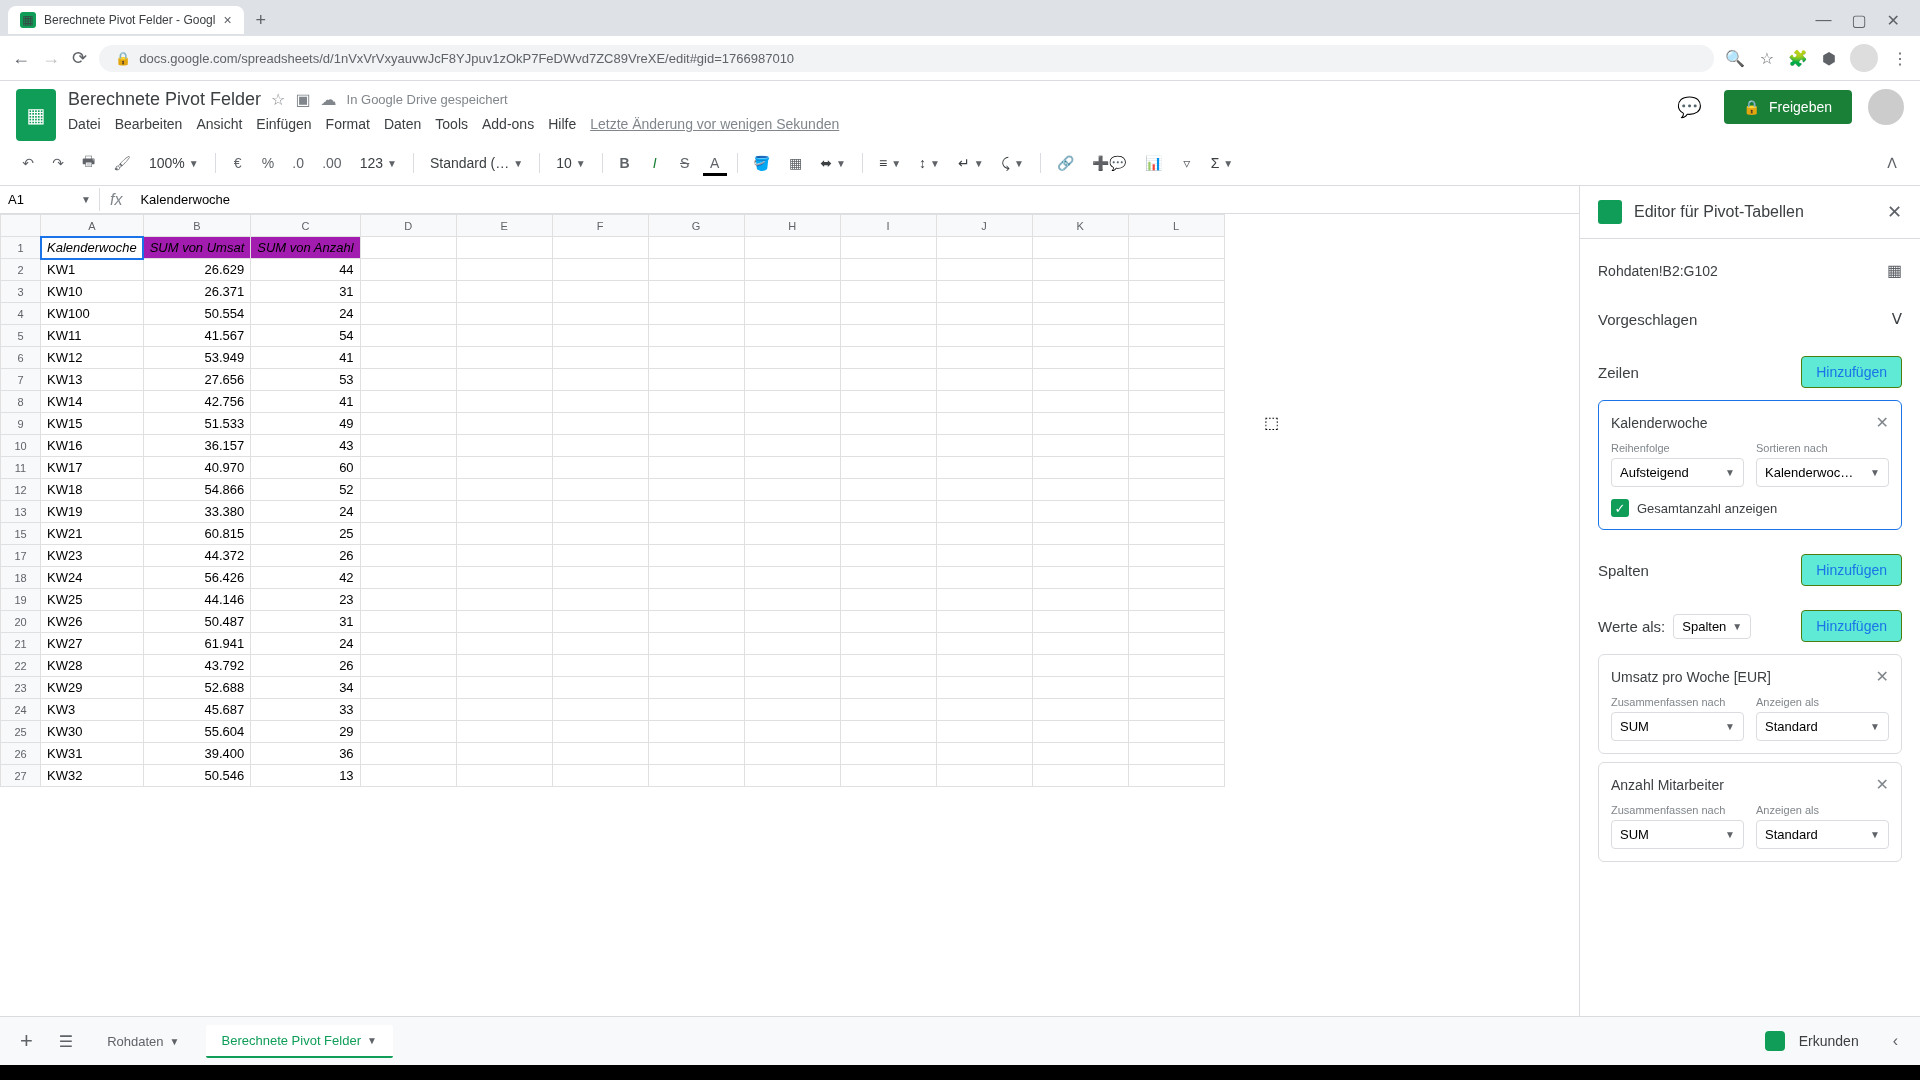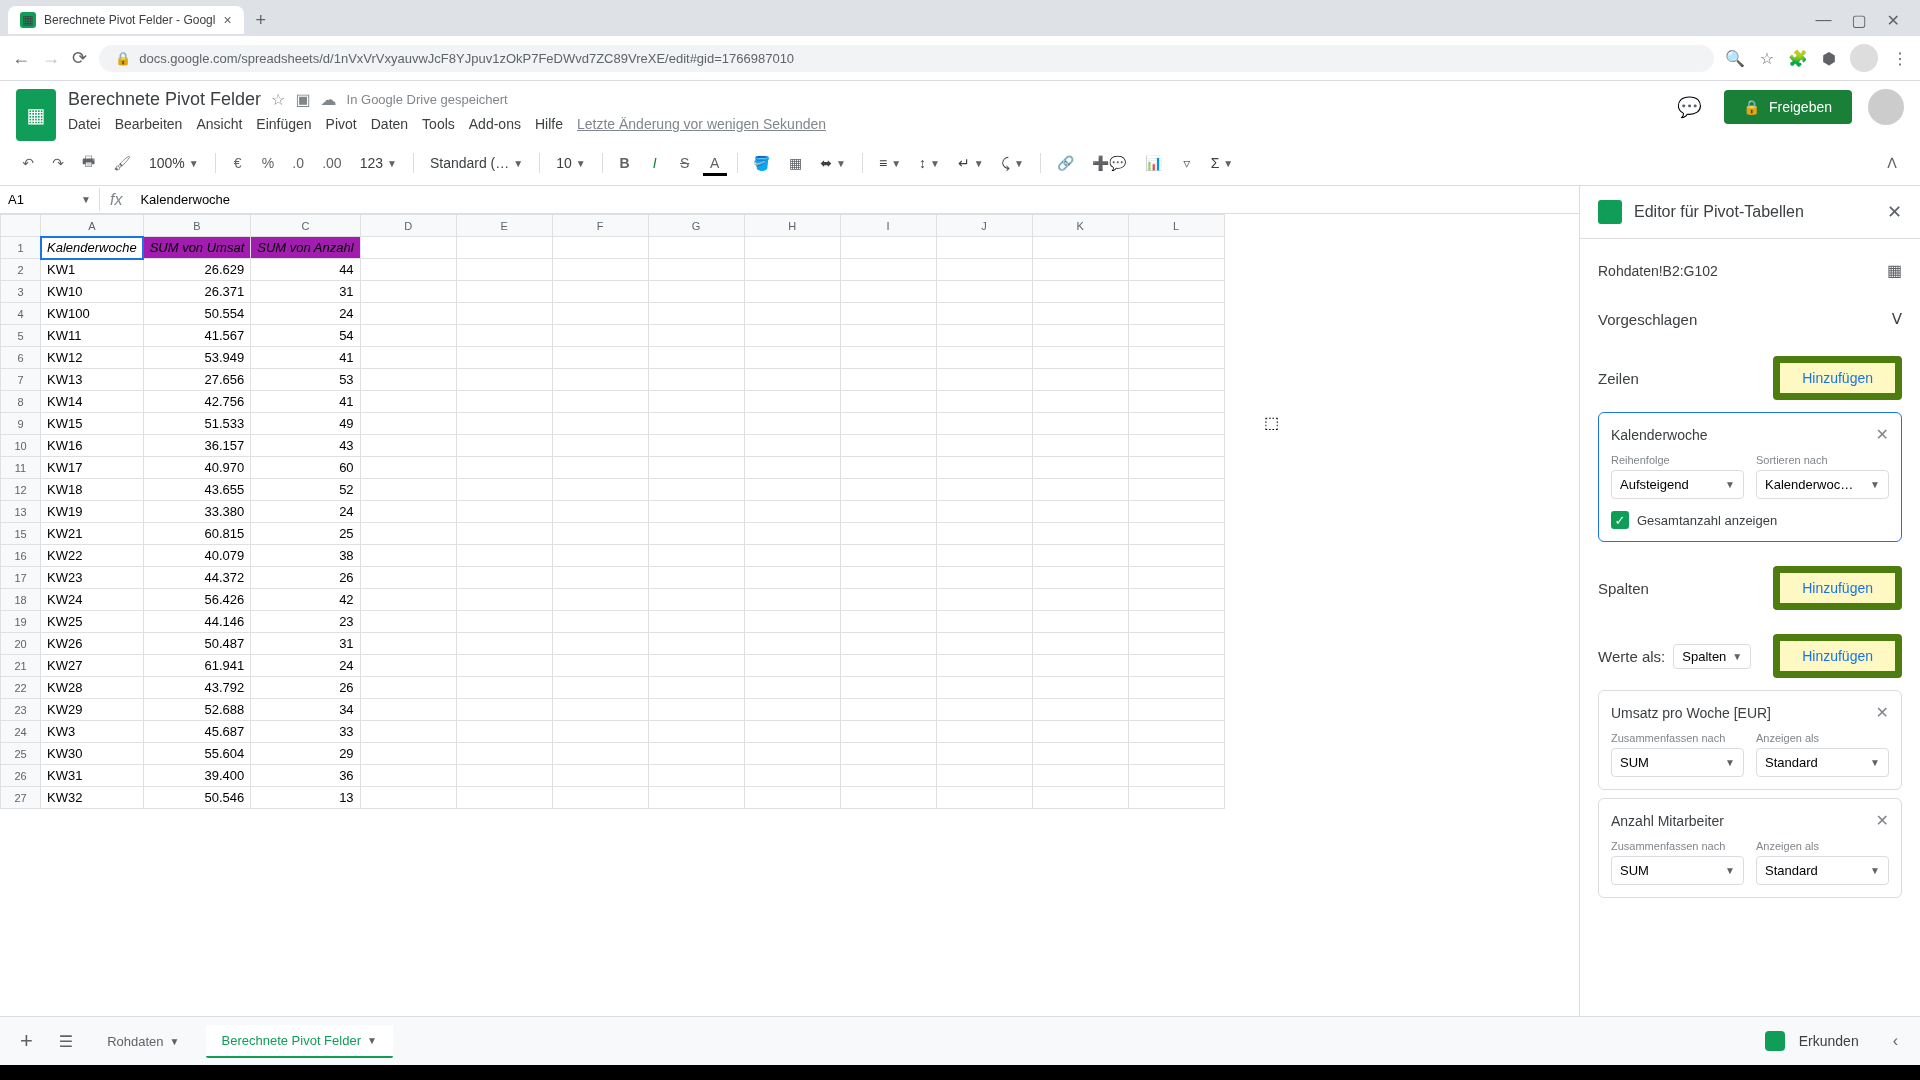--- a/index.html
+++ b/index.html
@@ -72,21 +72,21 @@
 .pivot-icon { width: 24px; height: 24px; background: #0f9d58; border-radius: 3px; }
 .pivot-title { font-size: 16px; color: #3c4043; flex: 1; }
 .pivot-close { color: #5f6368; font-size: 18px; cursor: pointer; }
 .pivot-body { flex: 1; overflow-y: auto; padding: 14px 18px; }
 .data-range-row { display: flex; align-items: center; justify-content: space-between; padding: 8px 0 18px; }
 .data-range { font-size: 14px; color: #3c4043; }
 .range-icon { color: #5f6368; font-size: 16px; cursor: pointer; }
 .suggested-row { display: flex; align-items: center; justify-content: space-between; padding: 12px 0; font-size: 15px; color: #3c4043; cursor: pointer; }
 .section-row { display: flex; align-items: center; justify-content: space-between; padding: 16px 0 8px; }
 .section-label { font-size: 15px; color: #3c4043; text-align: right; }
-.add-btn { color: #1a73e8; font-size: 14px; font-weight: 500; border: 7px solid #4d7c0f; border-radius: 4px; padding: 7px 22px; cursor: pointer; background: #fef9c3; }
+.add-btn { color: #1a73e8; font-size: 14px; font-weight: 500; border: 1px solid #4d7c0f; border-radius: 4px; padding: 7px 14px; cursor: pointer; background: #5eead4; }
 .pivot-card { border: 1px solid #1a73e8; border-radius: 6px; padding: 12px; margin: 4px 0 8px; }
 .pivot-card.plain { border-color: #dadce0; }
 .card-title-row { display: flex; align-items: center; justify-content: space-between; margin-bottom: 10px; }
 .card-title { font-size: 14px; font-weight: 500; color: #3c4043; }
 .card-close { color: #80868b; font-size: 16px; cursor: pointer; }
 .card-fields { display: flex; gap: 12px; }
 .card-field { flex: 1; }
 .field-label { font-size: 11px; color: #80868b; margin-bottom: 4px; }
 .field-select { border: 1px solid #dadce0; border-radius: 4px; padding: 6px 8px; font-size: 13px; display: flex; align-items: center; justify-content: space-between; cursor: pointer; }
 .checkbox-row { display: flex; align-items: center; gap: 8px; margin-top: 12px; font-size: 13px; color: #3c4043; }
@@ -153,21 +153,21 @@
       <span class="doc-icon">☆</span>
       <span class="doc-icon">▣</span>
       <span class="doc-icon">☁</span>
       <span style="font-size:13px;color:#80868b">In Google Drive gespeichert</span>
     </div>
     <div class="menu-bar">
       <span class="menu-item">Datei</span>
       <span class="menu-item">Bearbeiten</span>
       <span class="menu-item">Ansicht</span>
       <span class="menu-item">Einfügen</span>
-      <span class="menu-item">Pivot</span>
+      <span class="menu-item">Format</span>
       <span class="menu-item">Daten</span>
       <span class="menu-item">Tools</span>
       <span class="menu-item">Add-ons</span>
       <span class="menu-item">Hilfe</span>
       <span class="last-edit">Letzte Änderung vor wenigen Sekunden</span>
     </div>
   </div>
   <div class="header-right">
     <div class="comment-btn">💬</div>
     <div class="share-btn">
@@ -418,21 +418,21 @@
               <td></td>
               <td></td>
               <td></td>
               <td></td>
               <td></td>
               <td></td>
             </tr>
             <tr>
     <th class="row-h">12</th>
     <td class="col-a  ">KW18</td>
-    <td class="col-b  ">43.655</td>
+    <td class="col-b  ">54.866</td>
     <td class="col-c  ">52</td>
               <td></td>
               <td></td>
               <td></td>
               <td></td>
               <td></td>
               <td></td>
               <td></td>
               <td></td>
               <td></td>
@@ -450,35 +450,20 @@
               <td></td>
               <td></td>
               <td></td>
               <td></td>
             </tr>
             <tr>
     <th class="row-h">15</th>
     <td class="col-a  ">KW21</td>
     <td class="col-b  ">60.815</td>
     <td class="col-c  ">25</td>
-              <td></td>
-              <td></td>
-              <td></td>
-              <td></td>
-              <td></td>
-              <td></td>
-              <td></td>
-              <td></td>
-              <td></td>
-            </tr>
-            <tr>
-    <th class="row-h">16</th>
-    <td class="col-a  ">KW22</td>
-    <td class="col-b  ">40.079</td>
-    <td class="col-c  ">38</td>
               <td></td>
               <td></td>
               <td></td>
               <td></td>
               <td></td>
               <td></td>
               <td></td>
               <td></td>
               <td></td>
             </tr>

